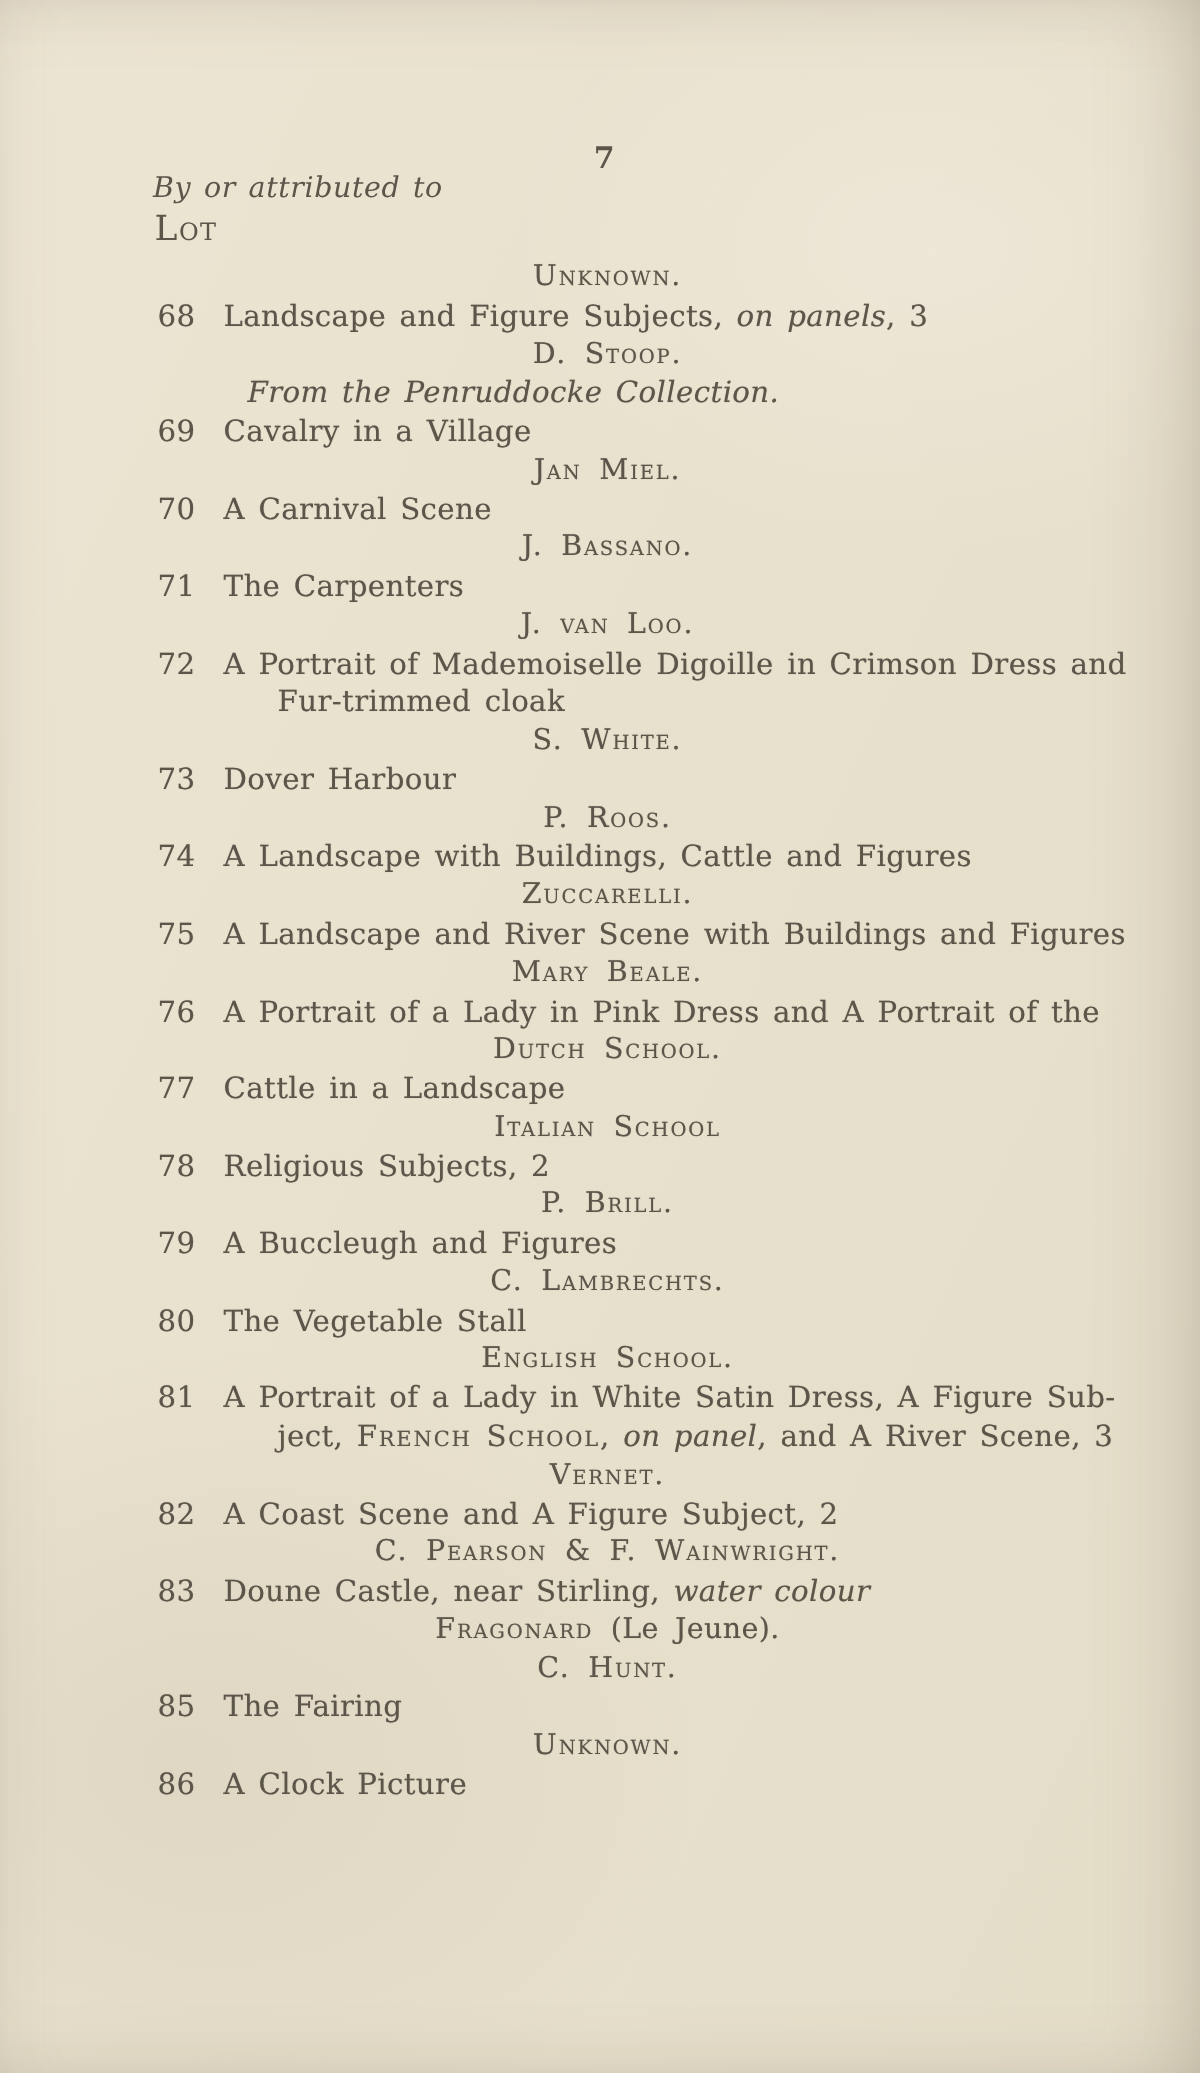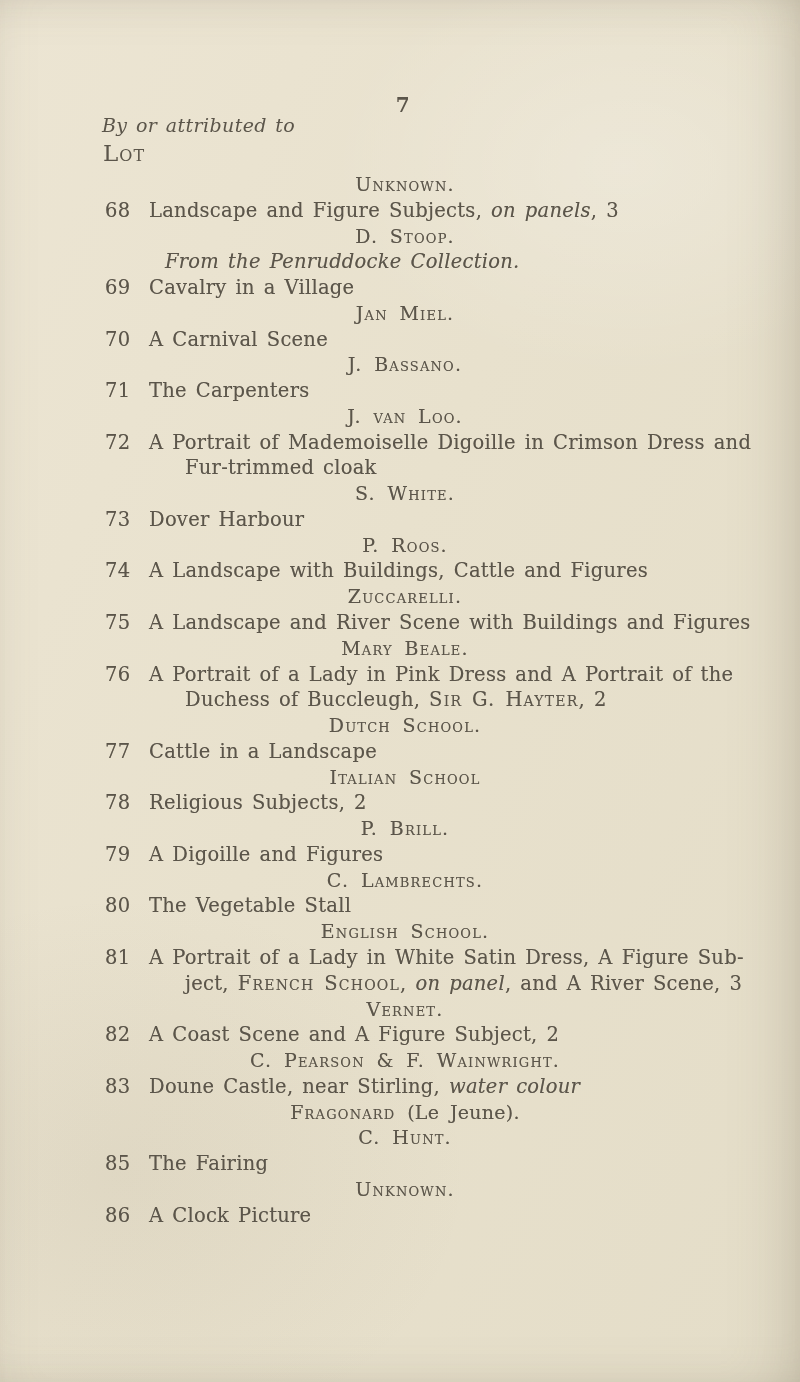--- a/index.html
+++ b/index.html
@@ -105,27 +105,26 @@
       <div class="row lot-row just"><span class="lot-num">72</span><span class="lot-text"><span>A Portrait of Mademoiselle Digoille in Crimson Dress and</span></span></div>
       <div class="row lot-row cont"><span class="lot-text"><span>Fur-trimmed cloak</span></span></div>
       <div class="row artist-row"><span class="sc">S. White.</span></div>
       <div class="row lot-row"><span class="lot-num">73</span><span class="lot-text"><span>Dover Harbour</span></span></div>
       <div class="row artist-row"><span class="sc">P. Roos.</span></div>
       <div class="row lot-row"><span class="lot-num">74</span><span class="lot-text"><span>A Landscape with Buildings, Cattle and Figures</span></span></div>
       <div class="row artist-row"><span class="sc">Zuccarelli.</span></div>
       <div class="row lot-row"><span class="lot-num">75</span><span class="lot-text"><span>A Landscape and River Scene with Buildings and Figures</span></span></div>
       <div class="row artist-row"><span class="sc">Mary Beale.</span></div>
       <div class="row lot-row just"><span class="lot-num">76</span><span class="lot-text"><span>A Portrait of a Lady in Pink Dress and A Portrait of the</span></span></div>
-      <div class="row lot-row cont"><span class="lot-text"><span>Duchess of Buccleugh, </span><span class="sc">Sir G. Hayter</span><span>, 2</span></span></div>
       <div class="row artist-row"><span class="sc">Dutch School.</span></div>
       <div class="row lot-row"><span class="lot-num">77</span><span class="lot-text"><span>Cattle in a Landscape</span></span></div>
       <div class="row artist-row"><span class="sc">Italian School</span></div>
       <div class="row lot-row"><span class="lot-num">78</span><span class="lot-text"><span>Religious Subjects, 2</span></span></div>
       <div class="row artist-row"><span class="sc">P. Brill.</span></div>
-      <div class="row lot-row"><span class="lot-num">79</span><span class="lot-text"><span>A Digoille and Figures</span></span></div>
+      <div class="row lot-row"><span class="lot-num">79</span><span class="lot-text"><span>A Buccleugh and Figures</span></span></div>
       <div class="row artist-row"><span class="sc">C. Lambrechts.</span></div>
       <div class="row lot-row"><span class="lot-num">80</span><span class="lot-text"><span>The Vegetable Stall</span></span></div>
       <div class="row artist-row"><span class="sc">English School.</span></div>
       <div class="row lot-row just"><span class="lot-num">81</span><span class="lot-text"><span>A Portrait of a Lady in White Satin Dress, A Figure Sub-</span></span></div>
       <div class="row lot-row cont"><span class="lot-text"><span>ject, </span><span class="sc">French School</span><span>, </span><span class="em">on panel</span><span>, and A River Scene, 3</span></span></div>
       <div class="row artist-row"><span class="sc">Vernet.</span></div>
       <div class="row lot-row"><span class="lot-num">82</span><span class="lot-text"><span>A Coast Scene and A Figure Subject, 2</span></span></div>
       <div class="row artist-row"><span class="sc">C. Pearson &amp; F. Wainwright.</span></div>
       <div class="row lot-row"><span class="lot-num">83</span><span class="lot-text"><span>Doune Castle, near Stirling, </span><span class="em">water colour</span></span></div>
       <div class="row artist-row"><span class="sc">Fragonard </span><span>(Le Jeune).</span></div>

